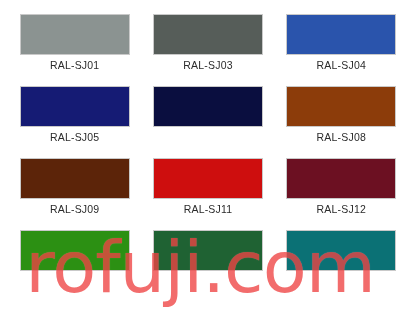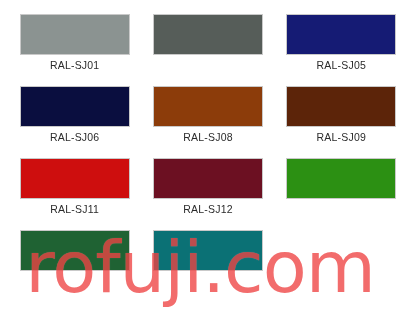--- a/index.html
+++ b/index.html
@@ -88,31 +88,35 @@
   <div class="swatch-grid">
 
     <div class="swatch-cell">
       <div class="swatch-chip" style="background-color: rgb(139, 147, 145);"></div>
       <div class="swatch-label">RAL-SJ01</div>
     </div>
 
 
     <div class="swatch-cell">
       <div class="swatch-chip" style="background-color: rgb(86, 93, 89);"></div>
+      <div class="swatch-label">RAL-SJ03</div>
     </div>
 
+    <div class="swatch-cell">
+      <div class="swatch-chip" style="background-color: rgb(42, 84, 172);"></div>
+      <div class="swatch-label">RAL-SJ04</div>
+    </div>
 
     <div class="swatch-cell">
       <div class="swatch-chip" style="background-color: rgb(21, 27, 116);"></div>
       <div class="swatch-label">RAL-SJ05</div>
     </div>
 
     <div class="swatch-cell">
       <div class="swatch-chip" style="background-color: rgb(10, 14, 63);"></div>
-      <div class="swatch-label">RAL-SJ06</div>
     </div>
 
 
     <div class="swatch-cell">
       <div class="swatch-chip" style="background-color: rgb(140, 60, 10);"></div>
       <div class="swatch-label">RAL-SJ08</div>
     </div>
 
     <div class="swatch-cell">
       <div class="swatch-chip" style="background-color: rgb(92, 36, 9);"></div>

